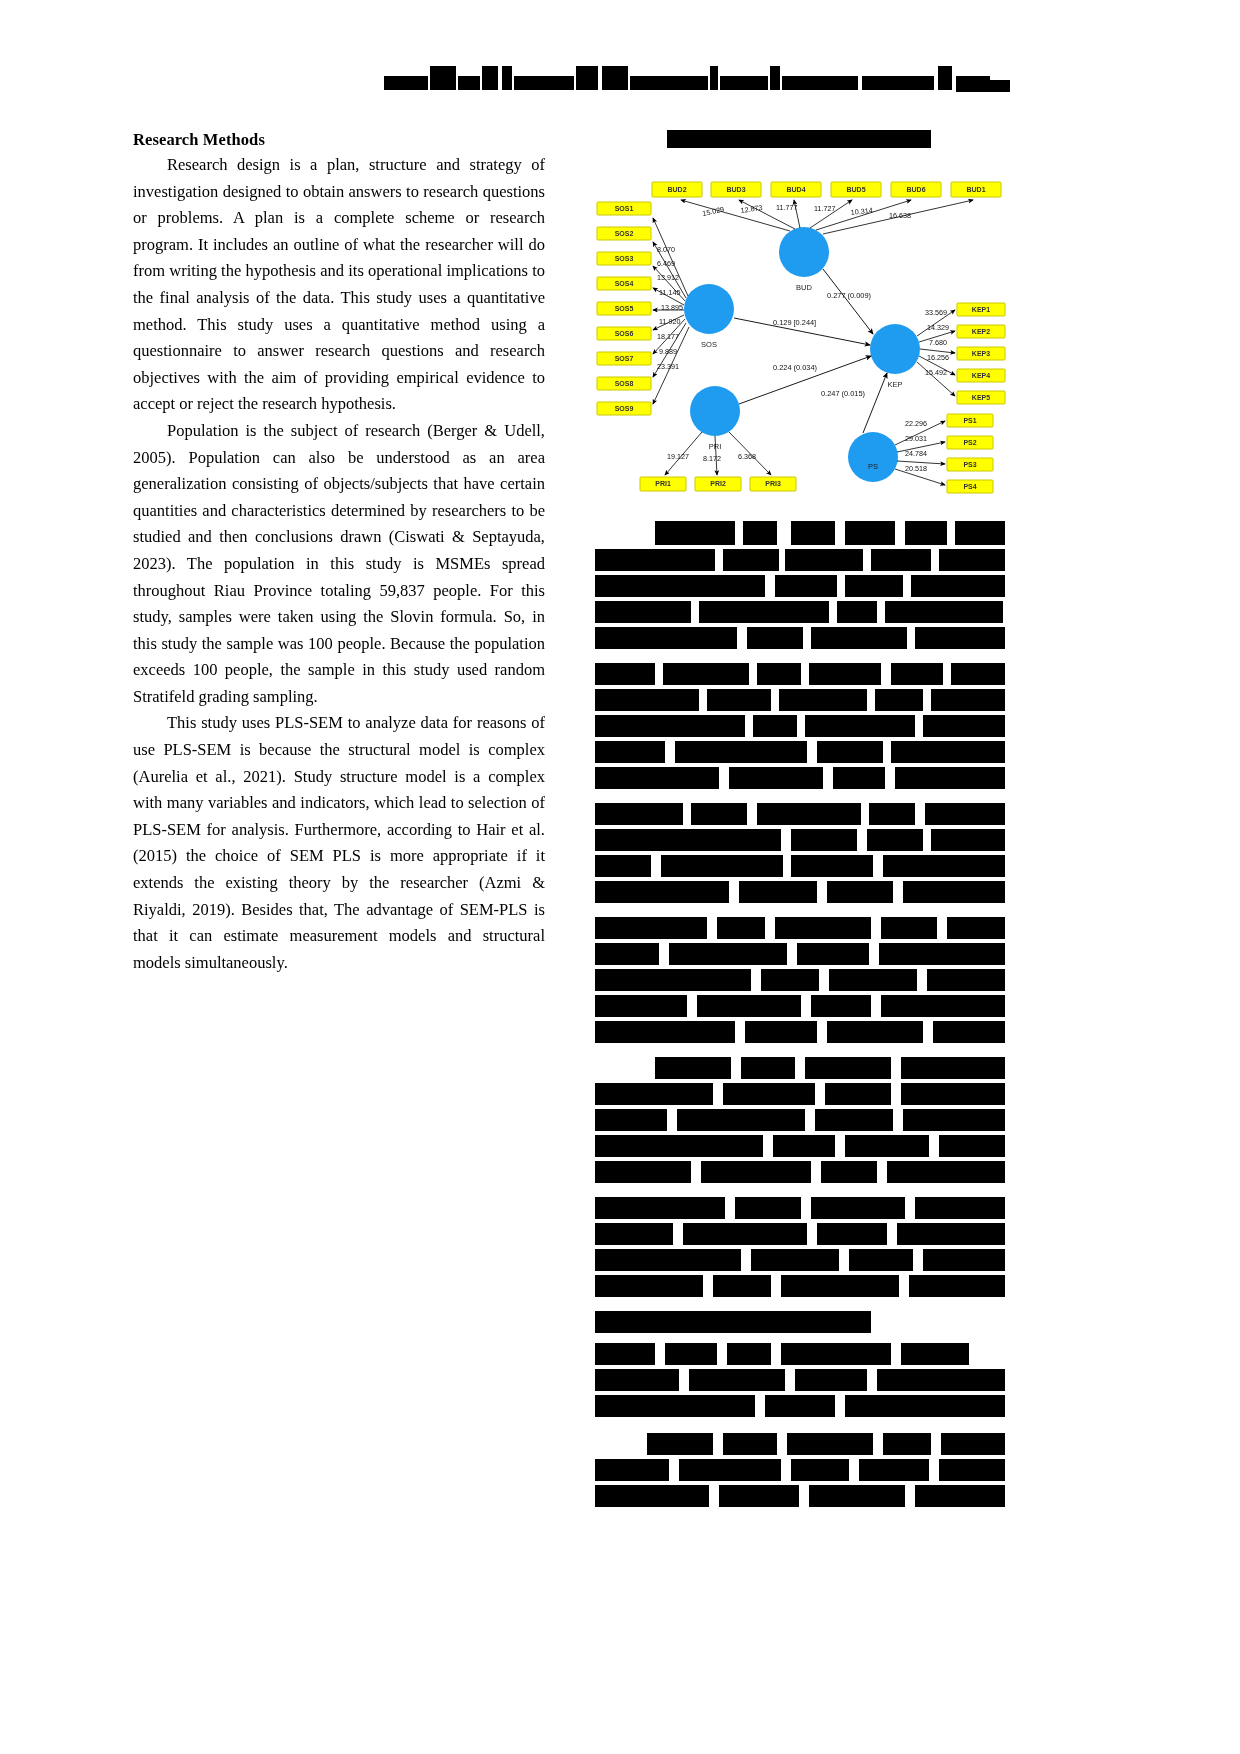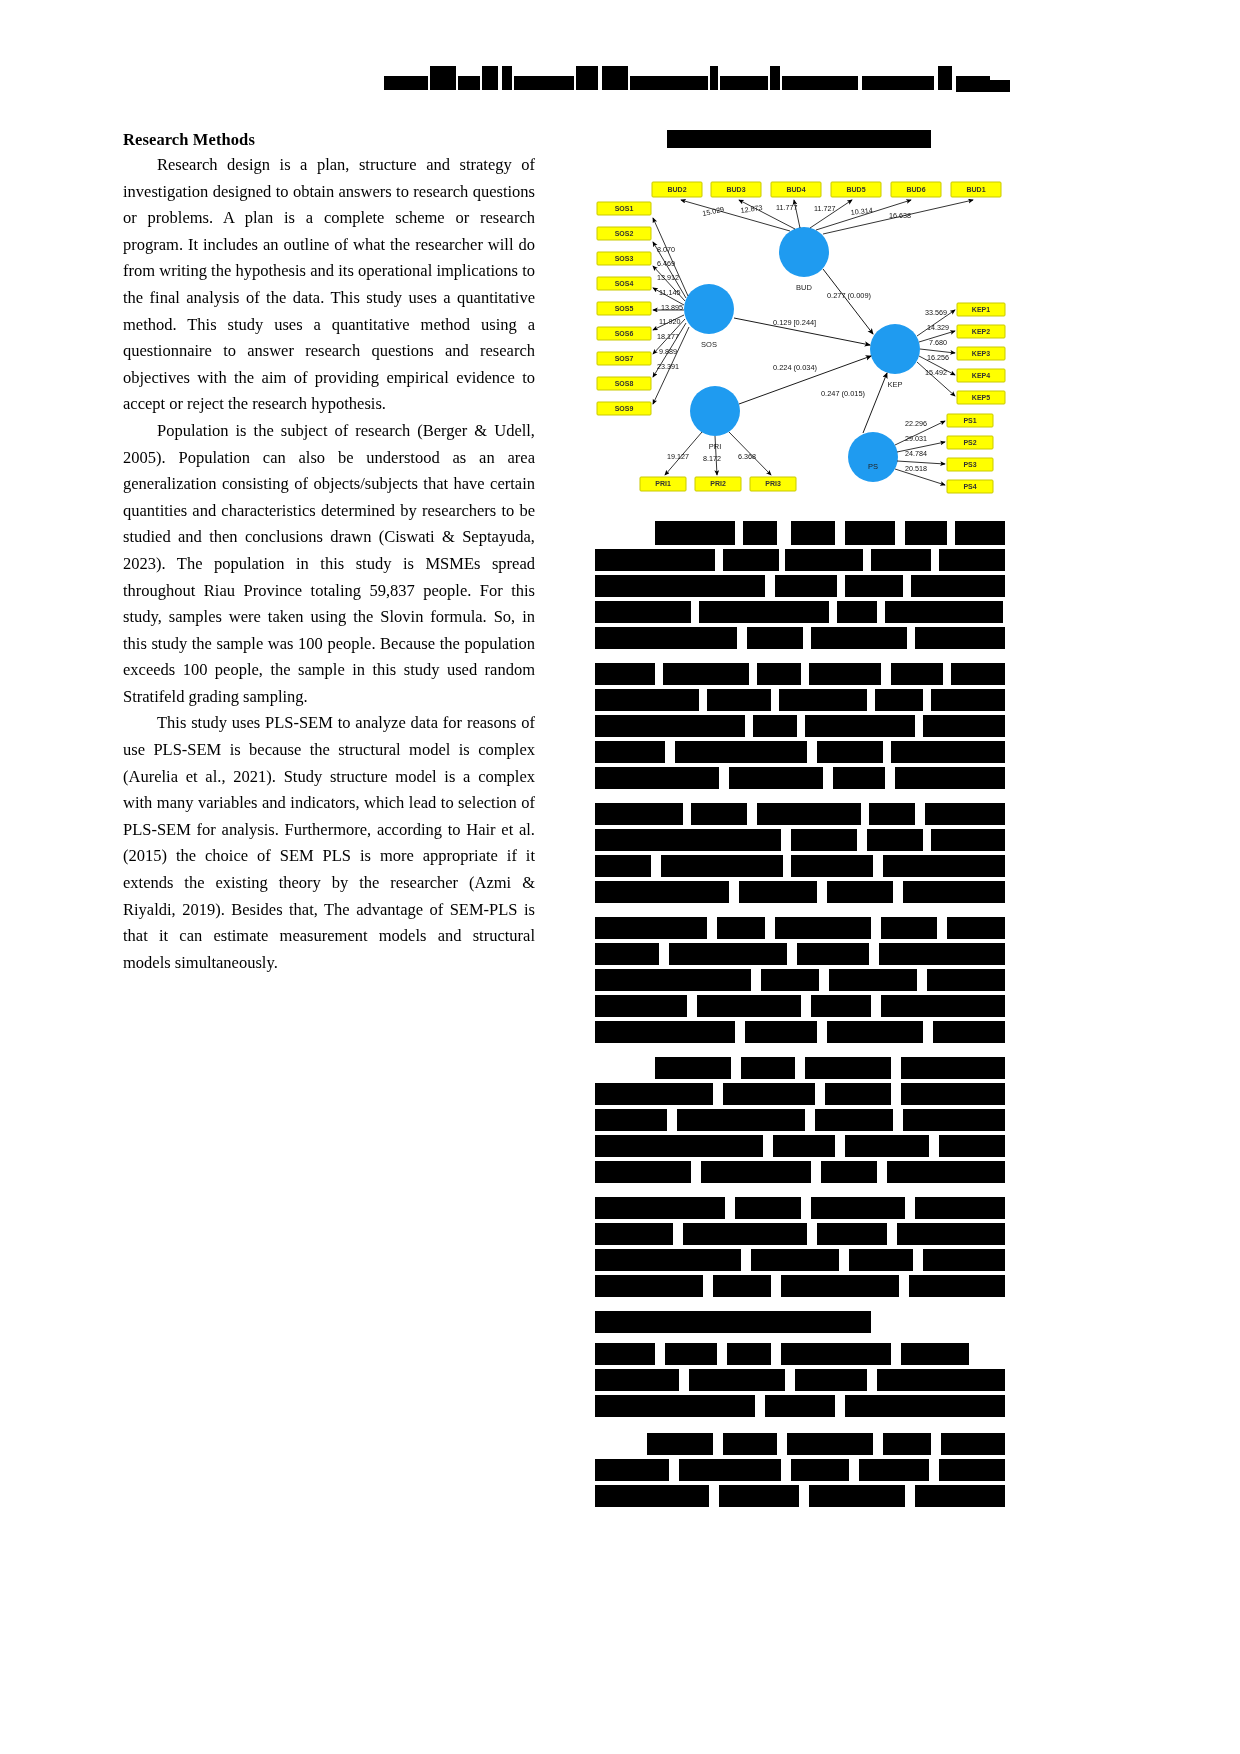--- a/index.html
+++ b/index.html
@@ -15,21 +15,21 @@
 
   
   .redact { background:#000; position:absolute; }
   .rb { background:#000; position:absolute; height:100%; }
 
   
   #running-header { position:absolute; left:378px; top:62px; width:632px; height:30px; }
 
   
   #left-col {
-    position:absolute; left:123px; top:130px; width:412px;
+    position:absolute; left:133px; top:130px; width:412px;
   }
   #left-col h2 {
     font-size:16.5px; font-weight:bold; margin:0 0 2px 0;
     font-family:"Liberation Serif", serif; letter-spacing:.1px;
   }
   #left-col p {
     margin:0; font-size:16.5px; line-height:26.6px;
     text-align:justify; text-indent:34px;
     font-family:"Liberation Serif", serif;
     hyphens:none;

